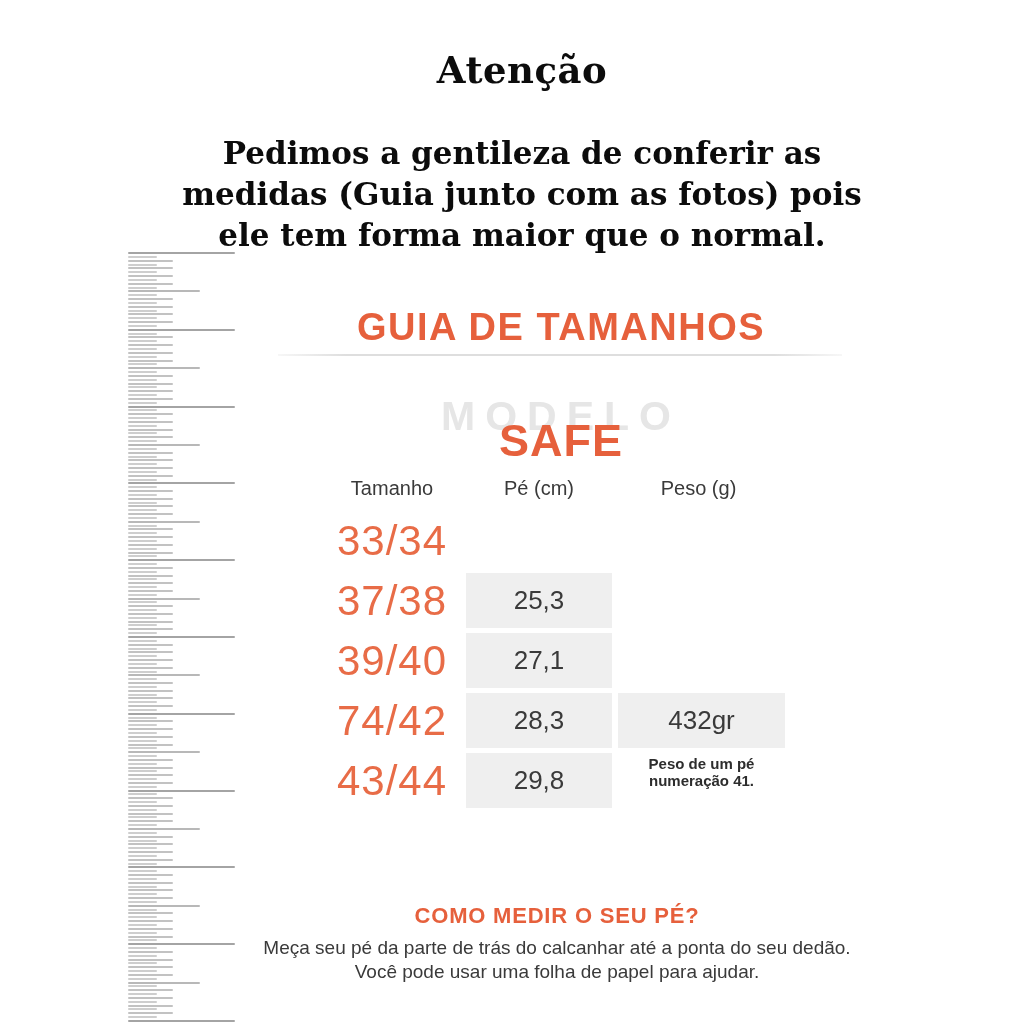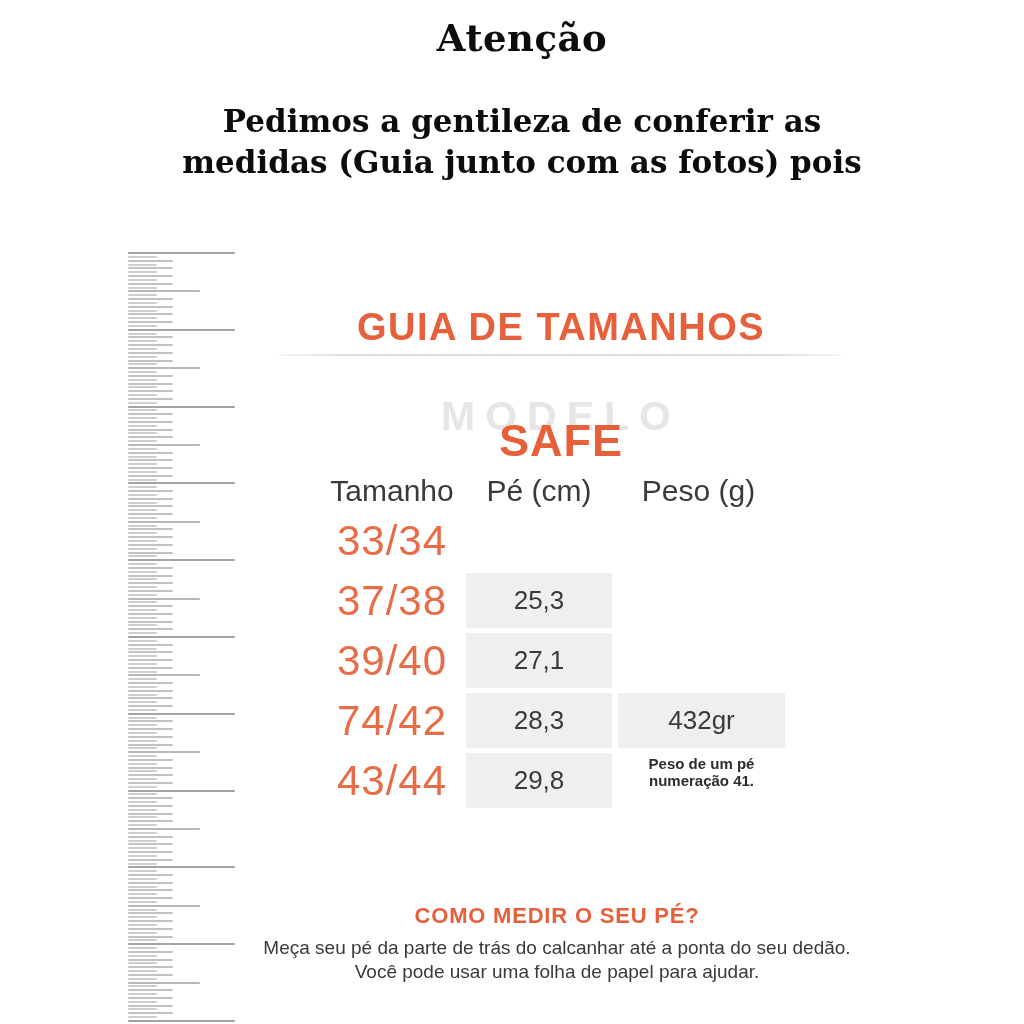--- a/index.html
+++ b/index.html
@@ -18,20 +18,21 @@
     position: absolute;
     top: 16px; left: 20px; width: 1004px;
     text-align: center;
     font-family: "DejaVu Serif", "Liberation Serif", serif;
     color: #0c0c0c;
   }
   .notice-title {
     font-size: 37px;
     font-weight: 700;
     letter-spacing: 0.5px;
+    margin-top: 32px;
   }
   .notice-body {
     margin-top: 41px;
     font-size: 31px;
     font-weight: 700;
     line-height: 41px;
   }
 
   
   .ruler {
@@ -93,21 +94,21 @@
     display: grid;
     grid-template-columns: 186px 146px 173px;
     align-items: center;
   }
   .thead {
     position: absolute;
     top: 474px; left: 280px;
     height: 28px;
   }
   .th {
-    font-size: 30px;
+    font-size: 20px;
     font-weight: 500;
     color: #3a3a3a;
     text-align: center;
   }
   .th.col-size { padding-left: 38px; }
   .tbody {
     position: absolute;
     top: 513px; left: 280px;
   }
   .trow { height: 55px; margin-bottom: 5px; }
@@ -165,20 +166,21 @@
 </head>
 <body>
 
 <div class="page">
 
   <div class="notice">
     <div class="notice-title">Atenção</div>
     <div class="notice-body">
       <div>Pedimos a gentileza de conferir as</div>
       <div>medidas (Guia junto com as fotos) pois</div>
+      <div>ele tem forma maior que o normal.</div>
     </div>
   </div>
 
   <div class="ruler" id="ruler">
       <div class="tick long" style="top: 0px;"></div>
       <div class="tick short" style="top: 3.84px;"></div>
       <div class="tick medium" style="top: 7.68px;"></div>
       <div class="tick short" style="top: 11.52px;"></div>
       <div class="tick medium" style="top: 15.36px;"></div>
       <div class="tick short" style="top: 19.2px;"></div>

